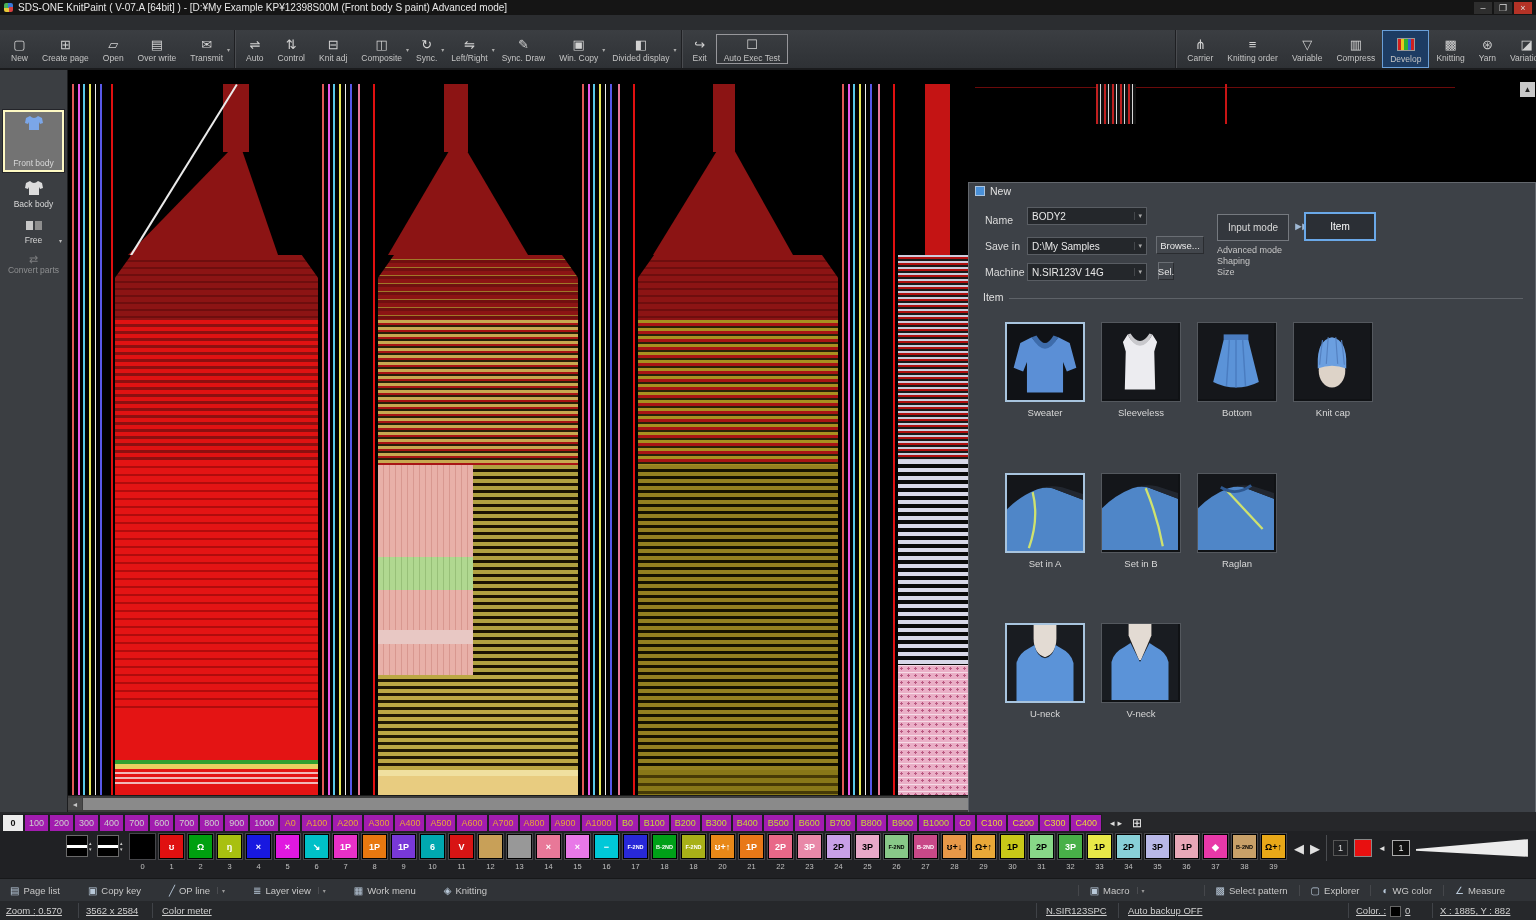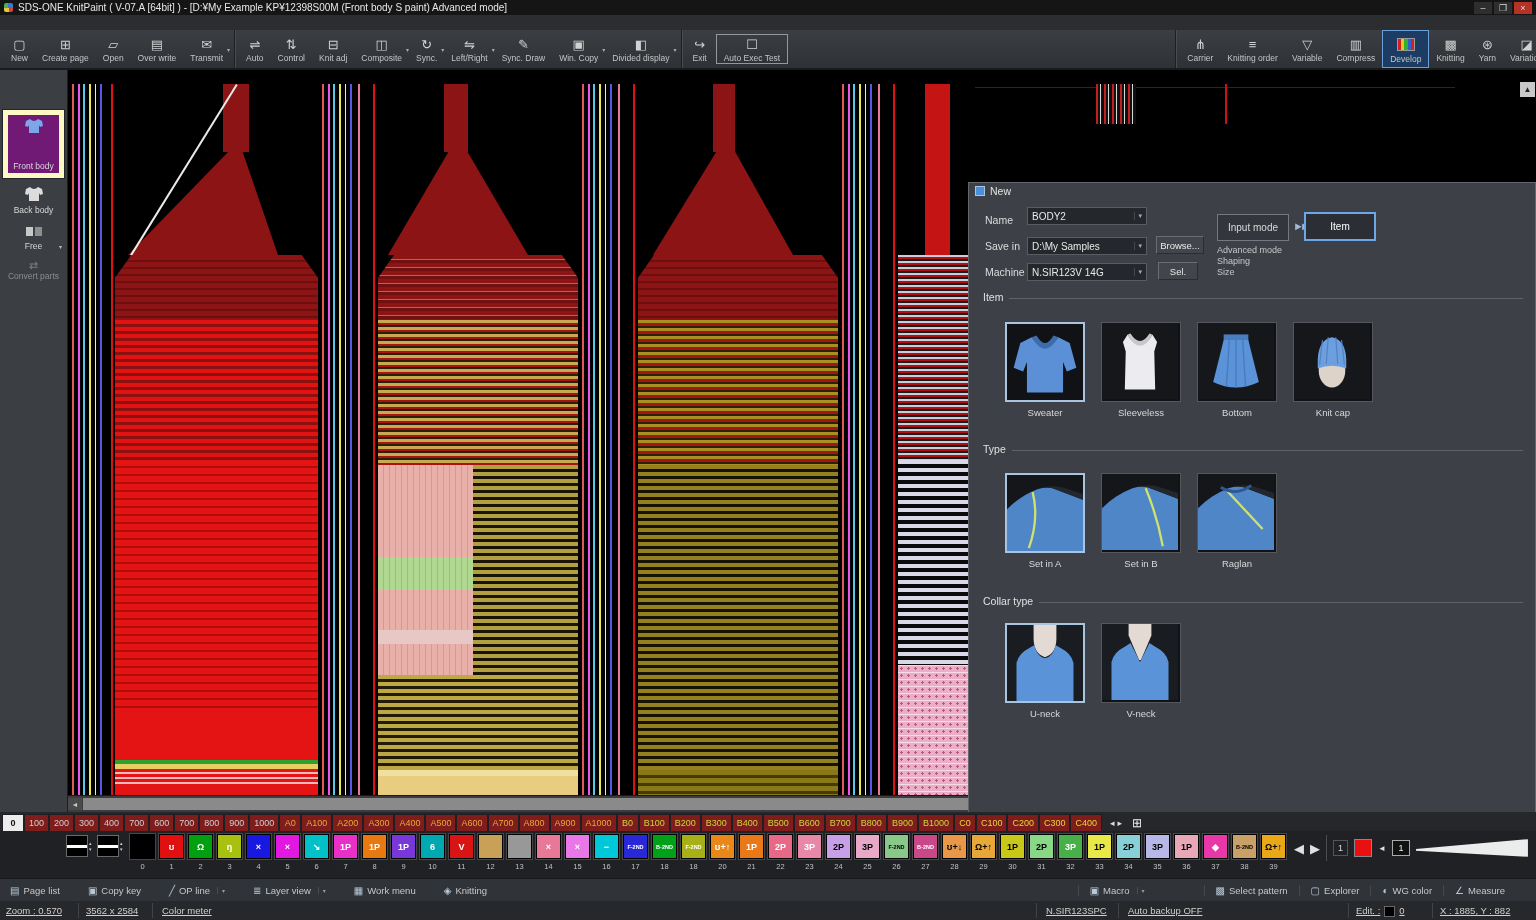--- a/index.html
+++ b/index.html
@@ -36,21 +36,21 @@
   .tb-btn.active{background:#1d3c63;border:1px solid #6a9fd8;}
   .tb-btn.boxed{border:1px solid #97979b;margin:4px 2px;}
   .tb-btn.clip{margin-right:-18px;}
   .tb-caret{position:absolute;right:0;top:16px;font-size:6px;color:#aaa;}
   
   .main{position:absolute;top:70px;left:0;width:1536px;height:742px;background:#000;}
   .sidebar{position:absolute;left:0;top:0;width:68px;height:742px;background:#3b3e42;border-right:1px solid #1c1d1f;box-sizing:border-box;}
   .sb-item{position:relative;margin:5px 3px;padding:3px 1px 2px;display:flex;flex-direction:column;
            align-items:center;color:#d8d8d8;font-size:8.5px;text-align:center;line-height:9px;gap:2px;}
   .sb-item.first{margin-top:40px;}
-  .sb-item.active{background:#701a75;border:5px solid #fef9c3;box-shadow:0 0 0 1px #232429;gap:26px;}
+  .sb-item.active{background:#737373;border:2px solid #fef9c3;box-shadow:0 0 0 1px #232429;gap:26px;}
   .sb-item.disabled{opacity:.5;}
   .sb-caret{position:absolute;right:2px;bottom:1px;font-size:6px;color:#bbb;}
   
   .canvas{position:absolute;left:68px;top:0;width:1468px;height:742px;background:#000;overflow:hidden;}
   .cv{position:absolute;}
   .vs47,.vs60{top:14px;height:711px;}
   .vs47{background:linear-gradient(90deg,#000 0 4px,#e05858 4px 6px,#000 6px 10px,#e858e8 10px 12px,#000 12px 15px,#58c8e8 15px 17px,#000 17px 21px,#e8e858 21px 23px,#000 23px 27px,#e8e8e8 27px 28px,#000 28px 32px,#5858e8 32px 34px,#000 34px 43px,#e01010 43px 45px,#000 45px 47px);}
   .vs60{background:linear-gradient(90deg,#000 0 4px,#e05858 4px 6px,#000 6px 10px,#e858e8 10px 12px,#000 12px 15px,#58c8e8 15px 17px,#000 17px 21px,#e8e858 21px 23px,#000 23px 27px,#e8e8e8 27px 28px,#000 28px 32px,#5858e8 32px 34px,#000 34px 40px,#e87898 40px 42px,#000 42px 55px,#e01010 55px 57px,#000 57px 60px);}
   .diag{width:2px;background:#eaeaea;transform:rotate(31.8deg);transform-origin:0 0;}
   .hscroll{position:absolute;left:0;top:725px;width:1468px;height:17px;background:#3c3c3c;border-top:1px solid #1a1a1a;box-sizing:border-box;}
@@ -80,21 +80,21 @@
   .sect-line{flex:1;height:1px;background:#5e6268;margin-top:2px;}
   .card{position:absolute;width:80px;height:80px;background:#101215;border:1px solid #54585e;box-sizing:border-box;}
   .card.selected{border:2px solid #a8c4de;}
   .card svg{display:block;}
   .card-label{position:absolute;width:80px;text-align:center;font-size:9.5px;color:#d8d8d8;}
   .dlg-collapse{position:absolute;right:6px;top:648px;font-size:10px;color:#e8e8e8;padding:1px 6px;}
   
   .palette{position:absolute;left:0;top:812px;width:1536px;height:66px;background:#26272a;}
   .ptabs{position:absolute;left:2px;top:0;height:19px;display:flex;align-items:flex-end;}
   .ptab{height:17px;line-height:17px;min-width:22px;padding:0 4px;text-align:center;font-size:9px;color:#cfcfcf;
-        background:#7f1d1d;border:1px solid #1e1f22;border-bottom:none;box-sizing:border-box;}
+        background:#a21caf;border:1px solid #1e1f22;border-bottom:none;box-sizing:border-box;}
   .ptab.active{background:#ececec;color:#111;font-weight:bold;}
   .ptab.grp-a{color:#e8a838;} .ptab.grp-b{color:#c8d838;} .ptab.grp-c{color:#e8d838;}
   .ptab-arrows{display:flex;gap:3px;margin:0 0 3px 8px;color:#ddd;font-size:9px;}
   .ptab-grid{margin:0 0 1px 10px;color:#eee;font-size:12px;}
   .swrow{position:absolute;left:0;top:19px;height:47px;width:1536px;background:#202124;display:flex;
          align-items:flex-start;padding:3px 0 0 66px;box-sizing:border-box;}
   .sw-sel{width:31px;display:flex;padding-top:1px;}
   .sw-sel-box{width:22px;height:22px;border:1px solid #6a6a6a;box-sizing:border-box;
               background:linear-gradient(180deg,#000 0 9px,#fff 9px 12px,#000 12px 22px);}
   .sw-sel-arrows{display:flex;flex-direction:column;font-size:5px;color:#ccc;line-height:6px;
@@ -360,21 +360,21 @@
         <span>D:\My Samples</span>
         <span class="combo-caret">▾</span>
       </div>
       <div class="dlg-btn" style="left:187px;top:53px;width:48px">Browse...</div>
 
       <span class="fld-label" style="top:83px">Machine</span>
       <div class="combo" style="top:80px">
         <span>N.SIR123V 14G</span>
         <span class="combo-caret">▾</span>
       </div>
-      <div class="dlg-btn" style="left:189px;top:79px;width:40px">Sel.</div>
+      <div class="dlg-btn" style="left:189px;top:79px;width:16px">Sel.</div>
 
       <div class="mode-btn" style="left:248px;top:31px">Input mode</div>
       <div class="mode-arrow" style="left:324px;top:37px">►►</div>
       <div class="mode-btn item-sel" style="left:335px;top:29px">Item</div>
       <div class="mode-notes">
         <div>Advanced mode</div>
         <div>Shaping</div>
         <div>Size</div>
       </div>
 
@@ -410,24 +410,20 @@
       <div class="card" style="left:324px;top:139px">
         <svg viewBox="0 0 80 80" width="76" height="76">
             <rect width="80" height="80" fill="#15171b"></rect>
             <ellipse cx="40" cy="50" rx="14" ry="18" fill="#ddd3c8"></ellipse>
             <path d="M25 44 Q24 18 40 15 Q56 18 55 44 L55 48 Q40 42 25 48 Z" fill="#6b9fe0"></path>
             <path d="M30 18 Q28 32 27 44 M36 15 Q35 30 34 43 M44 15 Q45 30 46 43 M50 18 Q52 32 53 44" stroke="#5480c0" stroke-width="1.2" fill="none"></path>
           </svg>
       </div>
       <div class="card-label" style="left:324px;top:224px">Knit cap</div>
 
-      <div class="sect" style="top:260px">
-        <span>Type</span>
-          <span class="sect-line"></span>
-      </div>
       <div class="card selected" style="left:36px;top:290px">
         <svg viewBox="0 0 80 80" width="76" height="76">
             <rect width="80" height="80" fill="#14161a"></rect>
             <path d="M0 80 L0 36 Q14 22 32 15 Q40 12 48 14 L80 26 L80 80 Z" fill="#4f86c8"></path>
             <path d="M32 15 Q44 10 58 13 L80 20 L80 26 L48 14 Q40 12 32 15 Z" fill="#222730"></path>
             <path d="M27 18 Q34 46 23 77" stroke="#cfe26e" stroke-width="2.4" fill="none"></path>
           </svg>
       </div>
       <div class="card-label" style="left:36px;top:375px">Set in A</div>
       <div class="card" style="left:132px;top:290px">
@@ -443,24 +439,20 @@
         <svg viewBox="0 0 80 80" width="76" height="76">
             <rect width="80" height="80" fill="#14161a"></rect>
             <path d="M0 80 L0 36 Q14 22 32 15 Q40 12 48 14 L80 26 L80 80 Z" fill="#4f86c8"></path>
             <path d="M32 15 Q44 10 58 13 L80 20 L80 26 L48 14 Q40 12 32 15 Z" fill="#222730"></path>
             <path d="M30 17 L68 58" stroke="#cfe26e" stroke-width="2.4" fill="none"></path>
             <path d="M24 14 Q40 24 56 12" stroke="#2e5890" stroke-width="3" fill="none"></path>
           </svg>
       </div>
       <div class="card-label" style="left:228px;top:375px">Raglan</div>
 
-      <div class="sect" style="top:412px">
-        <span>Collar type</span>
-          <span class="sect-line"></span>
-      </div>
       <div class="card selected" style="left:36px;top:440px">
         <svg viewBox="0 0 80 80" width="76" height="76">
             <rect width="80" height="80" fill="#191c21"></rect>
             <path d="M28 0 L52 0 L52 14 Q52 30 40 34 Q28 30 28 14 Z" fill="#e3dbd3"></path>
             <path d="M10 80 L10 40 Q12 30 24 24 L29 21 Q31 33 40 35 Q49 33 51 21 L56 24 Q68 30 70 40 L70 80 Z" fill="#5b93d8"></path>
           </svg>
       </div>
       <div class="card-label" style="left:36px;top:525px">U-neck</div>
       <div class="card" style="left:132px;top:440px">
         <svg viewBox="0 0 80 80" width="76" height="76">
@@ -771,18 +763,18 @@
     <span class="st" style="left:6px"><span>Zoom :</span>&nbsp;<span>0.570</span></span>
     <span class="st-sep" style="left:78px"></span>
     <span class="st" style="left:86px">3562 x 2584</span>
     <span class="st-sep" style="left:152px"></span>
     <span class="st" style="left:162px">Color meter</span>
     <span class="st-sep" style="left:1036px"></span>
     <span class="st" style="left:1046px">N.SIR123SPC</span>
     <span class="st-sep" style="left:1118px"></span>
     <span class="st" style="left:1128px">Auto backup OFF</span>
     <span class="st-sep" style="left:1348px"></span>
-    <span class="st" style="left:1356px"><span>Edit. :</span><span class="st-colorbox"></span><span>0</span></span>
+    <span class="st" style="left:1356px"><span>Color. :</span><span class="st-colorbox"></span><span>0</span></span>
     <span class="st-sep" style="left:1432px"></span>
     <span class="st" style="left:1440px">X : 1885, Y : 882</span>
   </div>
 
 </div>
 
 </body></html>

